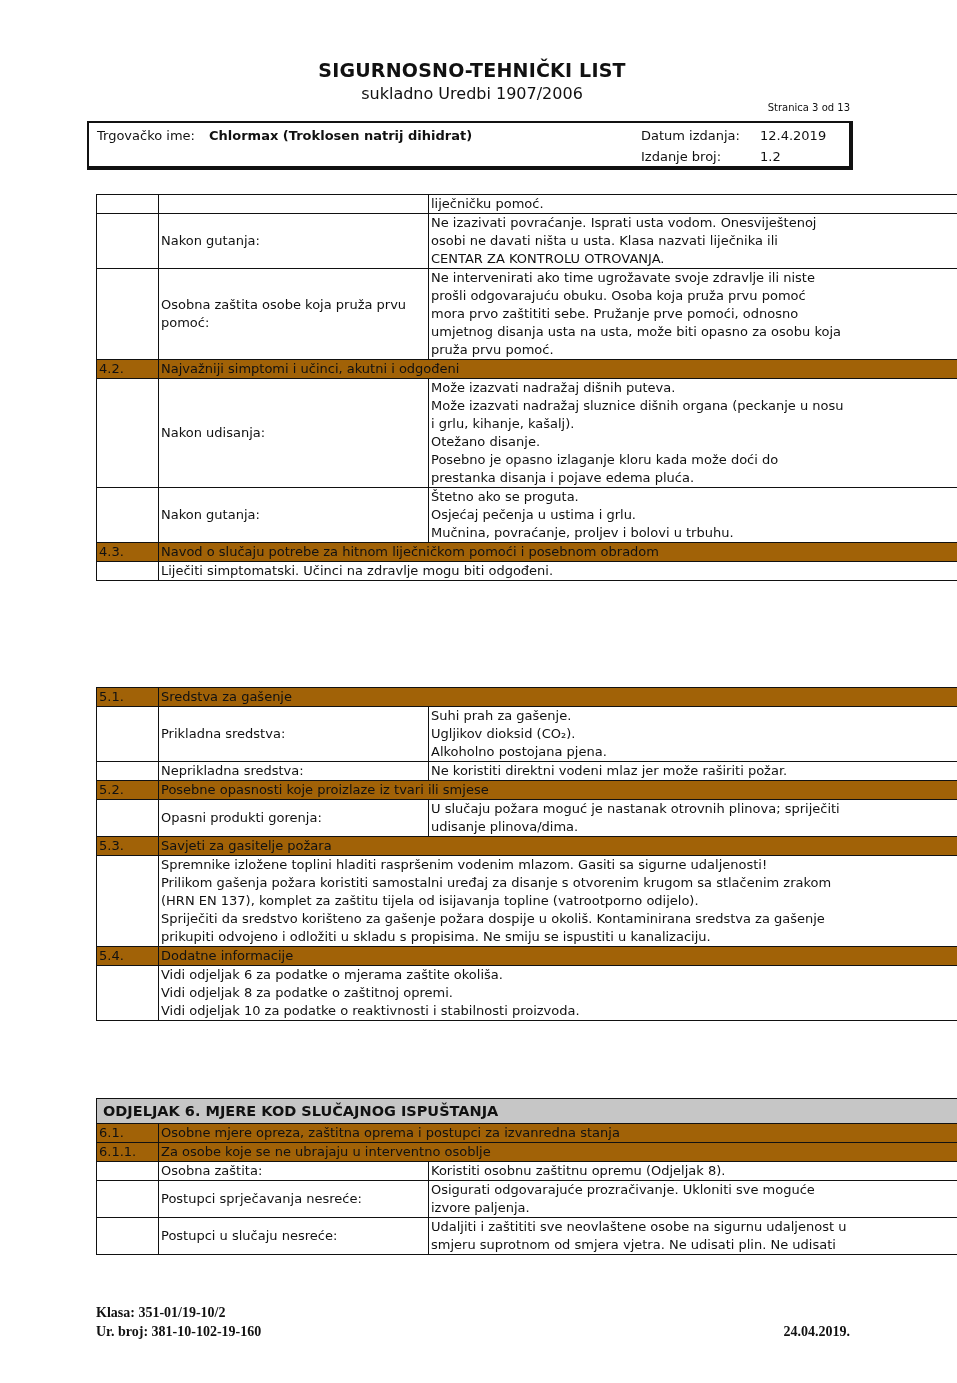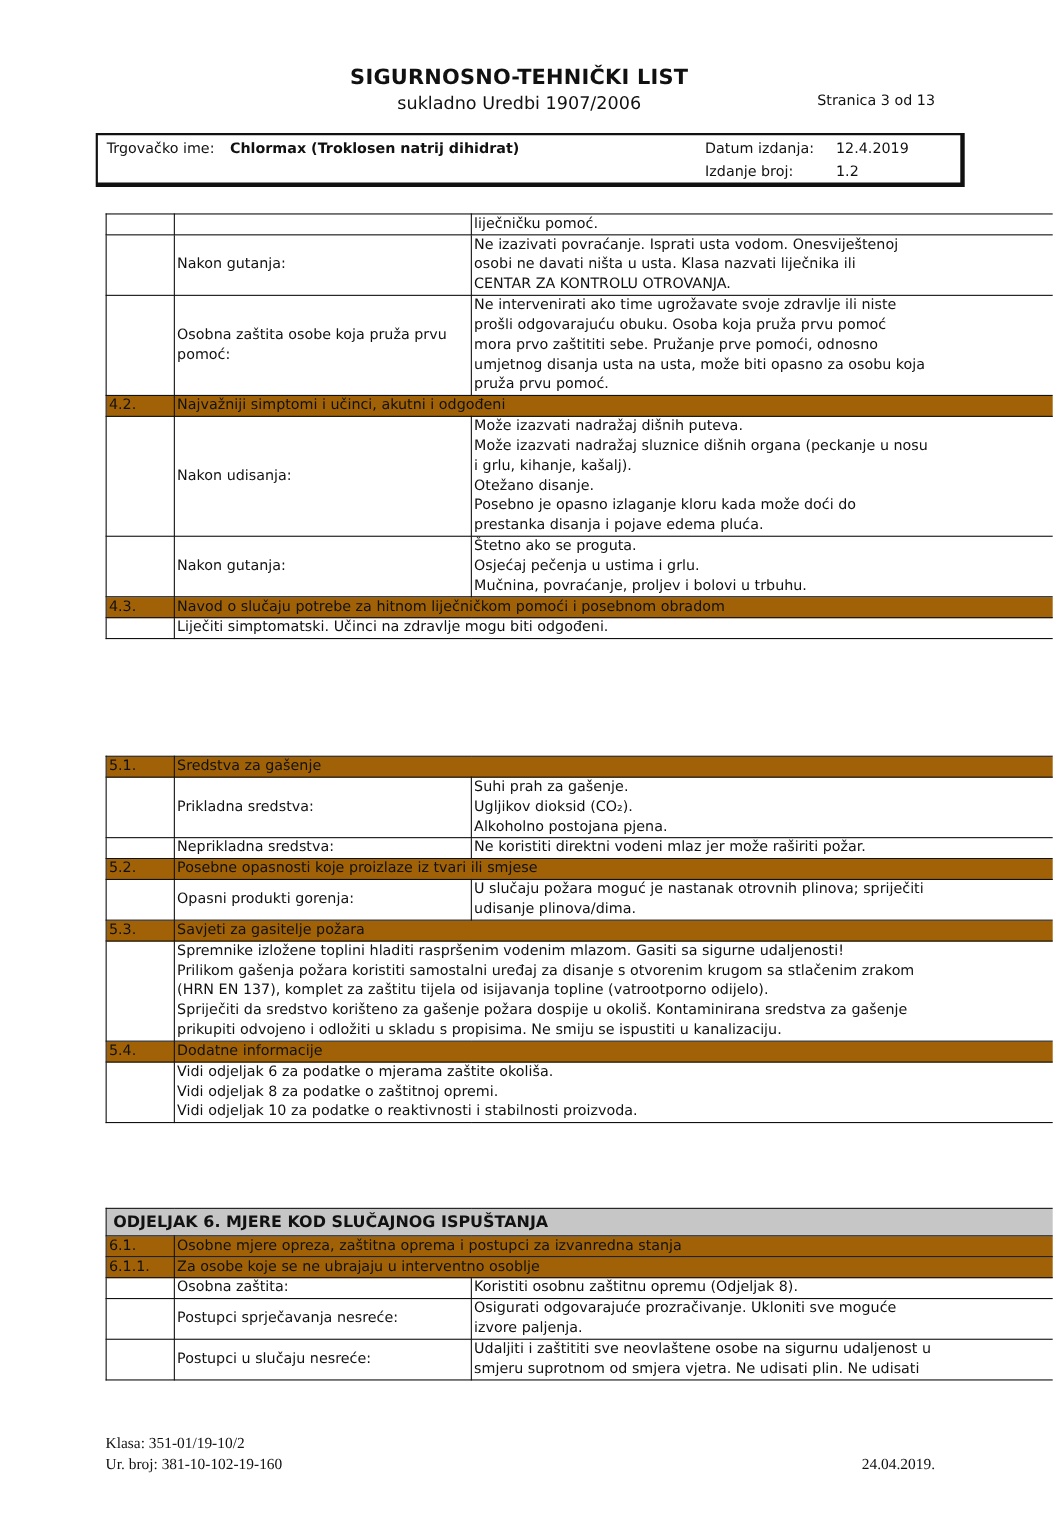--- a/index.html
+++ b/index.html
@@ -1,35 +1,35 @@
 <!DOCTYPE html>
 <html><head>
 <meta charset="utf-8">
 <style>
   html, body { margin:0; padding:0; background:#ffffff; }
   body { width:957px; height:1383px; position:relative; font-family:"DejaVu Sans", sans-serif; color:#111; }
   .title { position:absolute; top:59px; left:0; width:944px; text-align:center; font-weight:bold; font-size:19px; letter-spacing:0.2px; }
   .subtitle { position:absolute; top:84px; left:0; width:944px; text-align:center; font-size:16px; }
-  .pagenum { position:absolute; top:84px; right:107px; font-size:13px; }
-  .infobox { position:absolute; top:121px; left:87px; width:760px; height:43px; border:2px solid #111; border-right-width:4px; border-bottom-width:4px; font-size:13px;padding-left:24px; }
+  .pagenum { position:absolute; top:102px; right:107px; font-size:10px; }
+  .infobox { position:absolute; top:121px; left:87px; width:760px; height:43px; border:2px solid #111; border-right-width:4px; border-bottom-width:4px; font-size:13px; }
   .infobox .lbl { position:absolute; left:8px; top:5px; }
   .infobox .prod { position:absolute; left:120px; top:5px; font-weight:bold; }
   .infobox .dl { position:absolute; left:552px; top:5px; }
   .infobox .dv { position:absolute; left:671px; top:5px; }
   .infobox .il { position:absolute; left:552px; top:26px; }
   .infobox .iv { position:absolute; left:671px; top:26px; }
 
   table.sds { position:absolute; left:96px; width:875px; border-collapse:collapse; font-size:13px; line-height:18px; }
   table.sds td { border:1.5px solid #111; padding:0 1px 0 2px; vertical-align:middle; }
   table.sds td.num { width:58px; vertical-align:top; }
   table.sds td.lab { width:266px; }
   table.sds tr.sub td { background:#a16207; }
   table.sds tr.sec td { background:#c6c6c6; font-weight:bold; font-size:14.5px; padding:3px 6px; }
   .ln { display:block; }
-  .footer { position:absolute; font-family:"Liberation Serif", serif; font-size:14px; }
+  .footer { position:absolute; font-family:"Liberation Serif", serif; font-size:14px;font-weight:bold; }
 </style>
 </head>
 <body>
 
 <div class="title">SIGURNOSNO-TEHNIČKI LIST</div>
 <div class="subtitle">sukladno Uredbi 1907/2006</div>
 <div class="pagenum">Stranica 3 od 13</div>
 
 <div class="infobox">
   <span class="lbl">Trgovačko ime:</span>

